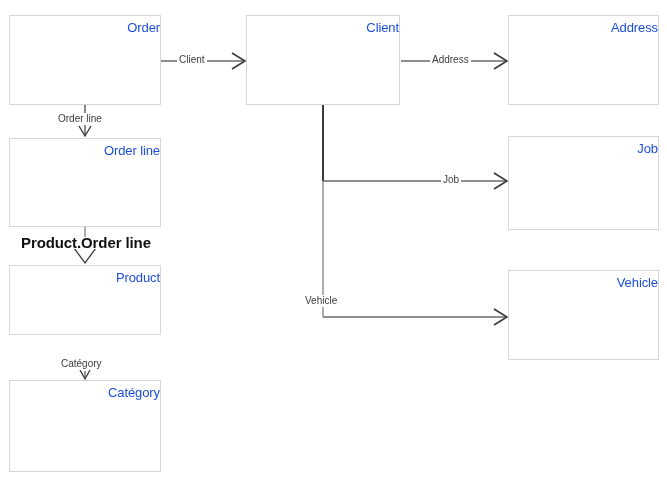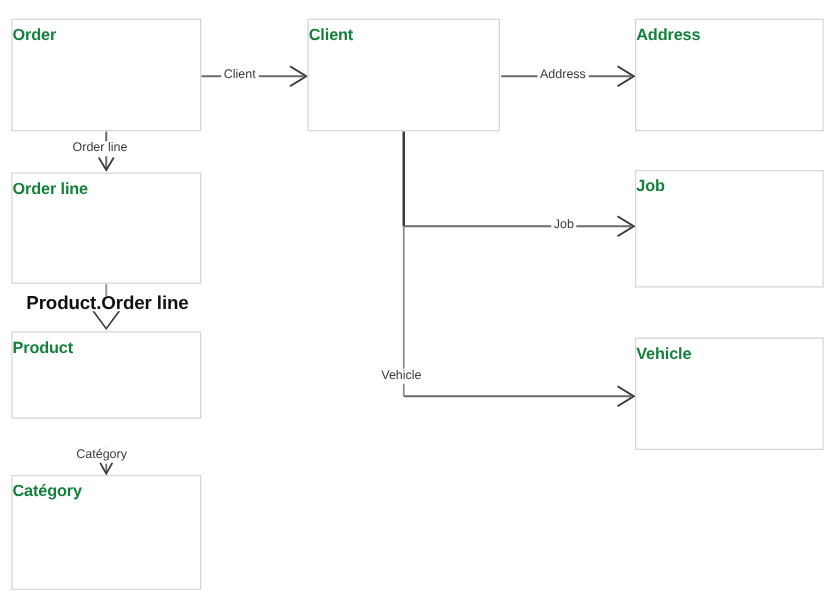--- a/index.html
+++ b/index.html
@@ -19,25 +19,25 @@
     position: absolute;
     box-sizing: border-box;
     background: #ffffff;
     border: 1px solid #d6d6d6;
   }
   .entity-title {
     position: absolute;
     left: 0;
     right: 0;
     top: 4px;
-    text-align: left;
+    text-align: right;
     font-family: "Liberation Sans", sans-serif;
     font-size: 13px;
-    font-weight: bold;
-    color: #15803d;
+    font-weight: normal;
+    color: #1d4ed8;
     letter-spacing: -0.1px;
     white-space: nowrap;
   }
   .edge-label {
     position: absolute;
     font-family: "Liberation Sans", sans-serif;
     font-size: 10px;
     color: #3b3b3b;
     white-space: nowrap;
     background: #ffffff;

